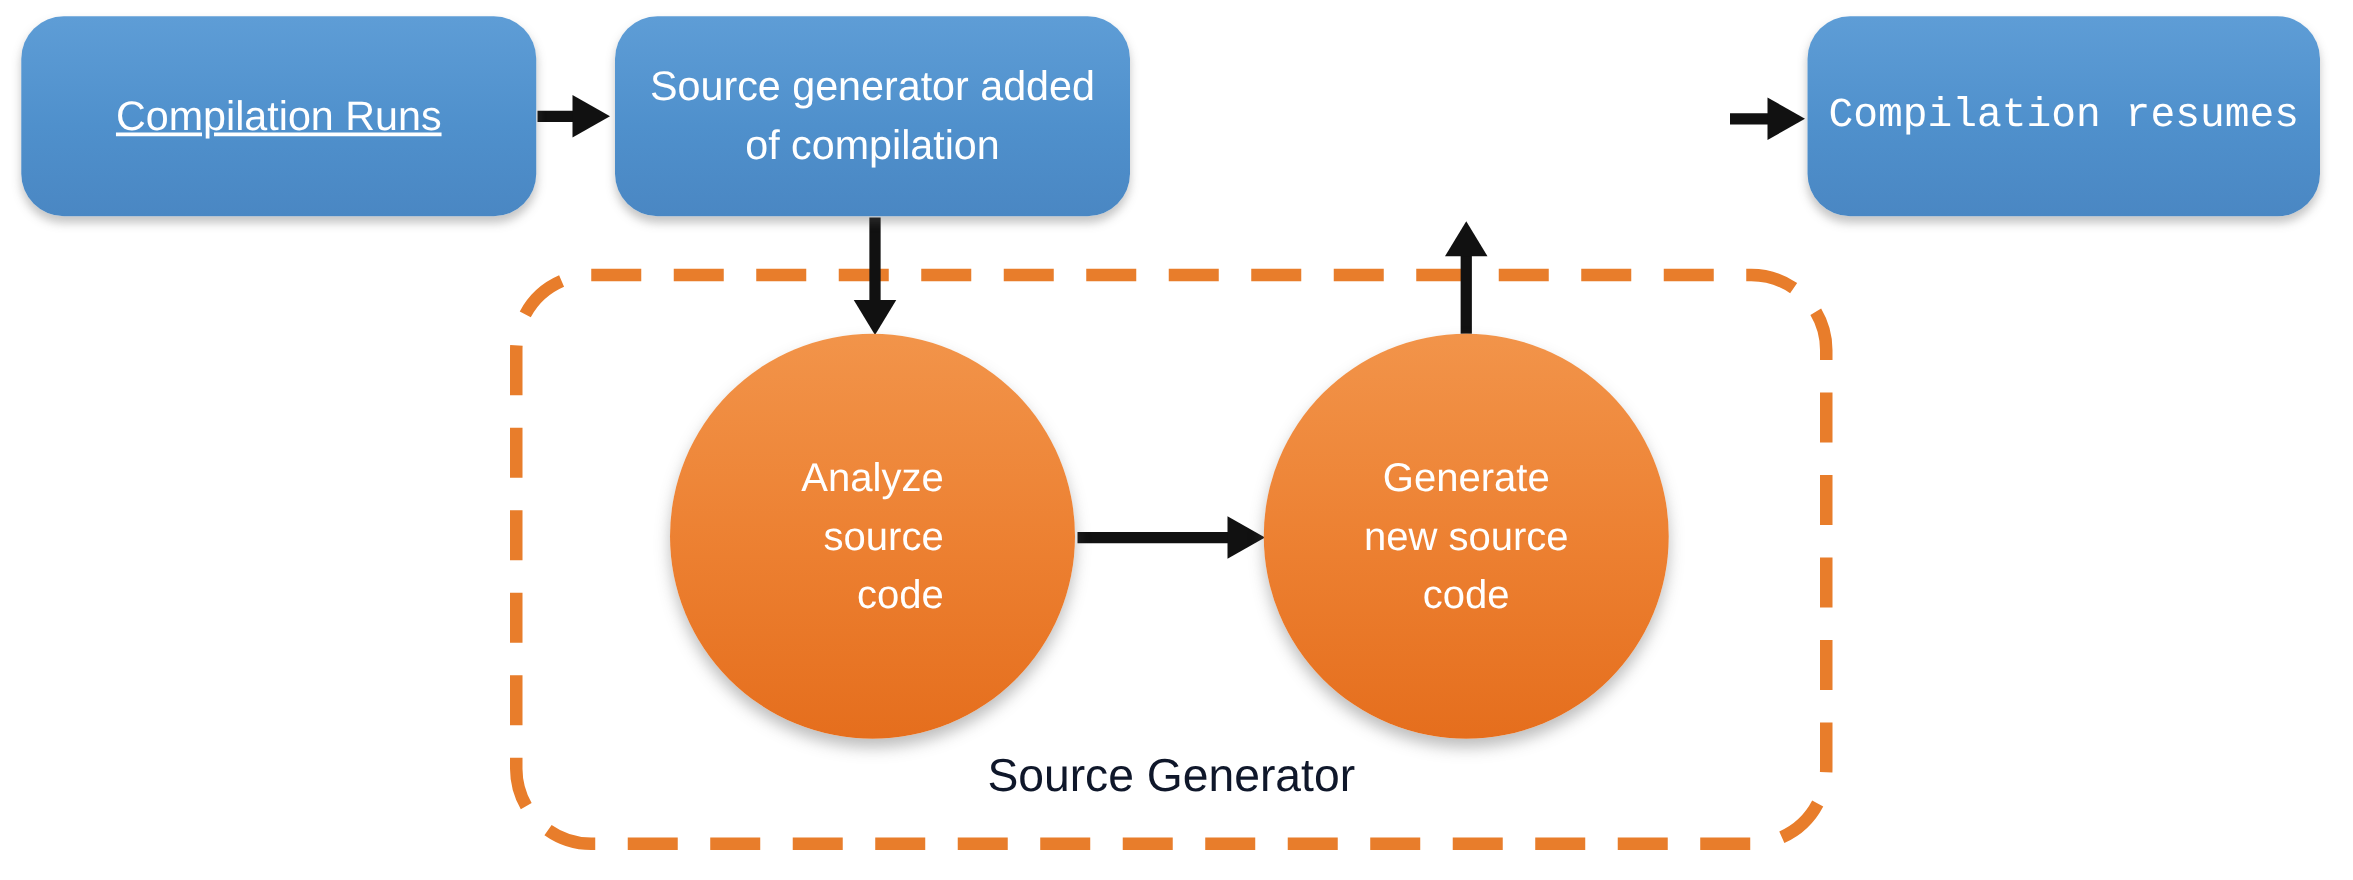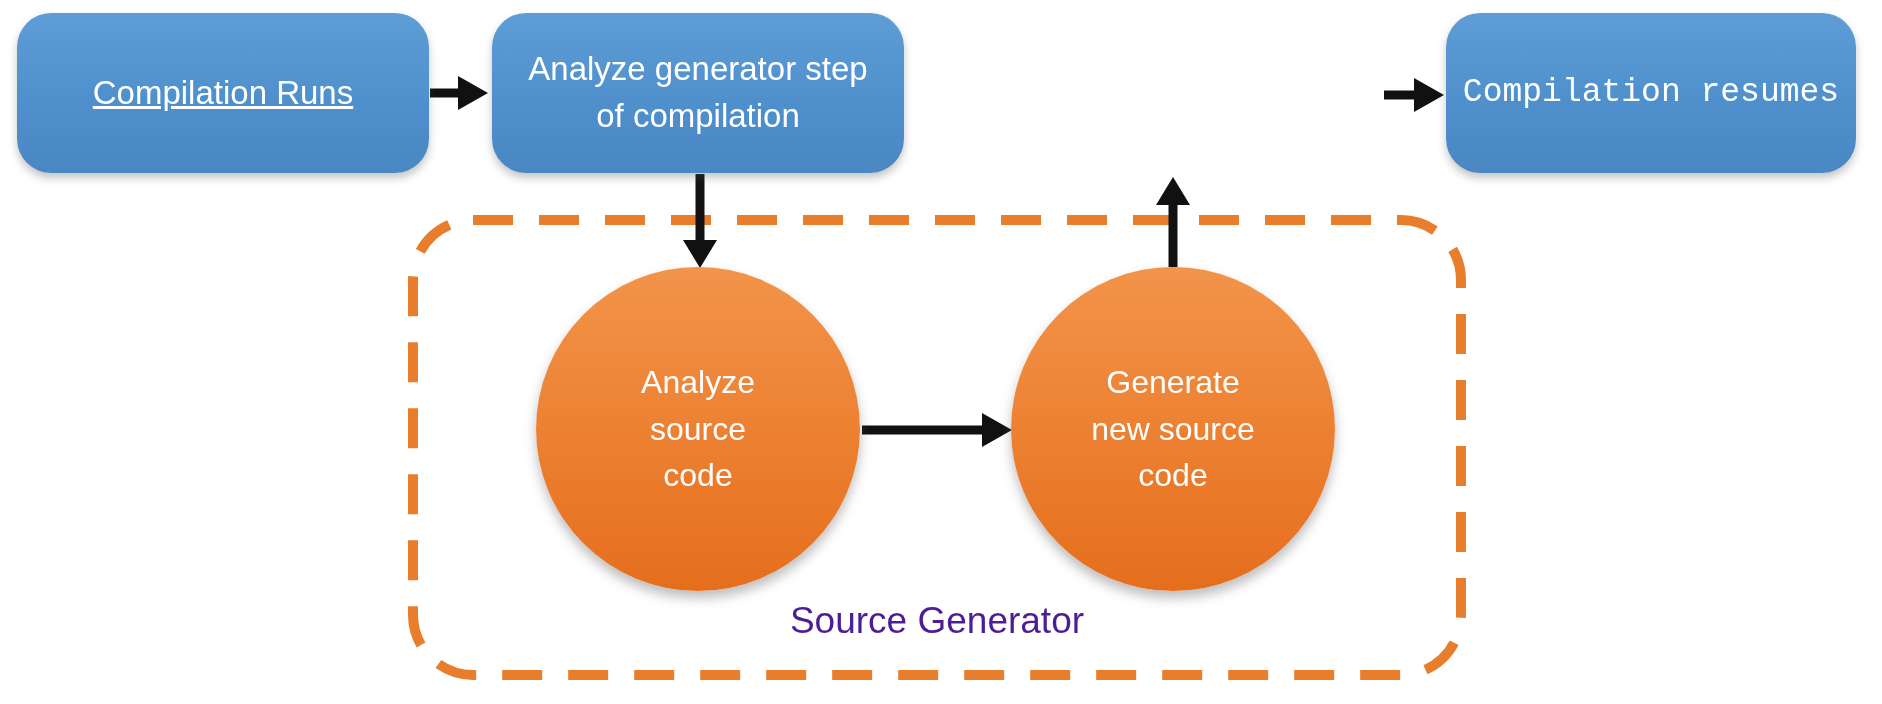--- a/index.html
+++ b/index.html
@@ -35,21 +35,21 @@
   }
   .circle {
     background: linear-gradient(180deg, #f2944a 0%, #ec7f30 55%, #e56e1d 100%);
     border-radius: 50%;
     box-shadow: 0 7px 12px rgba(90, 90, 90, 0.40);
     font-size: 32px;
     line-height: 1.45;
   }
   .container-label {
     position: absolute;
-    color: #4c1d95;
+    color: #0f172a;
     font-size: 37px;
     text-align: center;
     white-space: nowrap;
   }
   #arrow-layer {
     position: absolute;
     left: 0;
     top: 0;
     pointer-events: none;
   }
@@ -100,27 +100,27 @@
     </g>
 
     <g>
       <line class="arrow-shaft" x1="1384" y1="95" x2="1416" y2="95"></line>
       <polygon class="arrow-head" points="1444,95 1414,78 1414,112"></polygon>
     </g>
   </svg>
 
   <div class="node box" style="left:17px; top:13px; width:412px; height:160px;text-decoration:underline;">Compilation Runs</div>
 
-  <div class="node box" style="left:492px; top:13px; width:412px; height:160px;">Analyze generator step
+  <div class="node box" style="left:492px; top:13px; width:412px; height:160px;">Source generator added
 of compilation</div>
 
 
   <div class="node box" style="left:1446px; top:13px; width:410px; height:160px;font-family:Liberation Mono, monospace;">Compilation resumes</div>
 
-  <div class="node circle" style="left:536px; top:267px; width:324px; height:324px;">Analyze
+  <div class="node circle" style="left:536px; top:267px; width:324px; height:324px;text-align:right;">Analyze
 source
 code</div>
 
   <div class="node circle" style="left:1011px; top:267px; width:324px; height:324px;text-align:center;">Generate
 new source
 code</div>
 
   <div class="container-label" style="left:737px; top:600px; width:400px;">Source Generator</div>
 
 </div>

